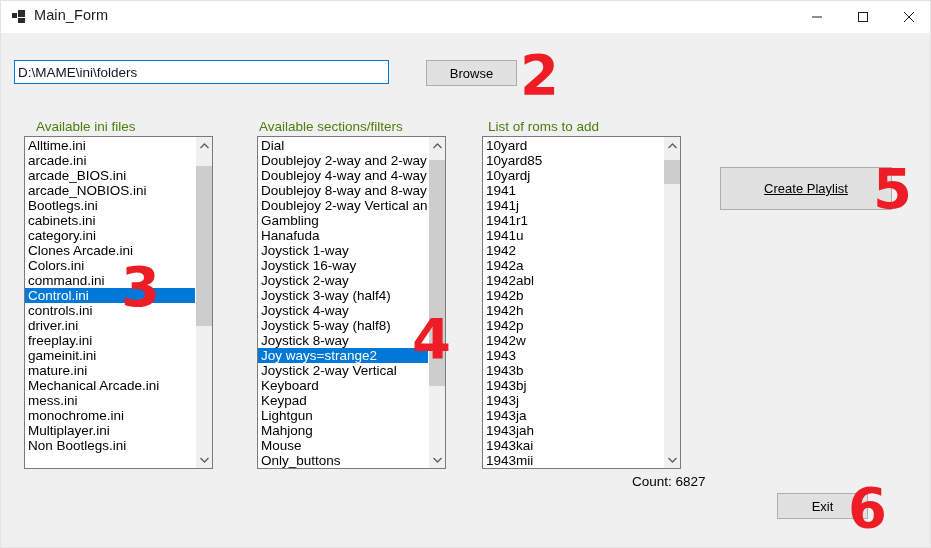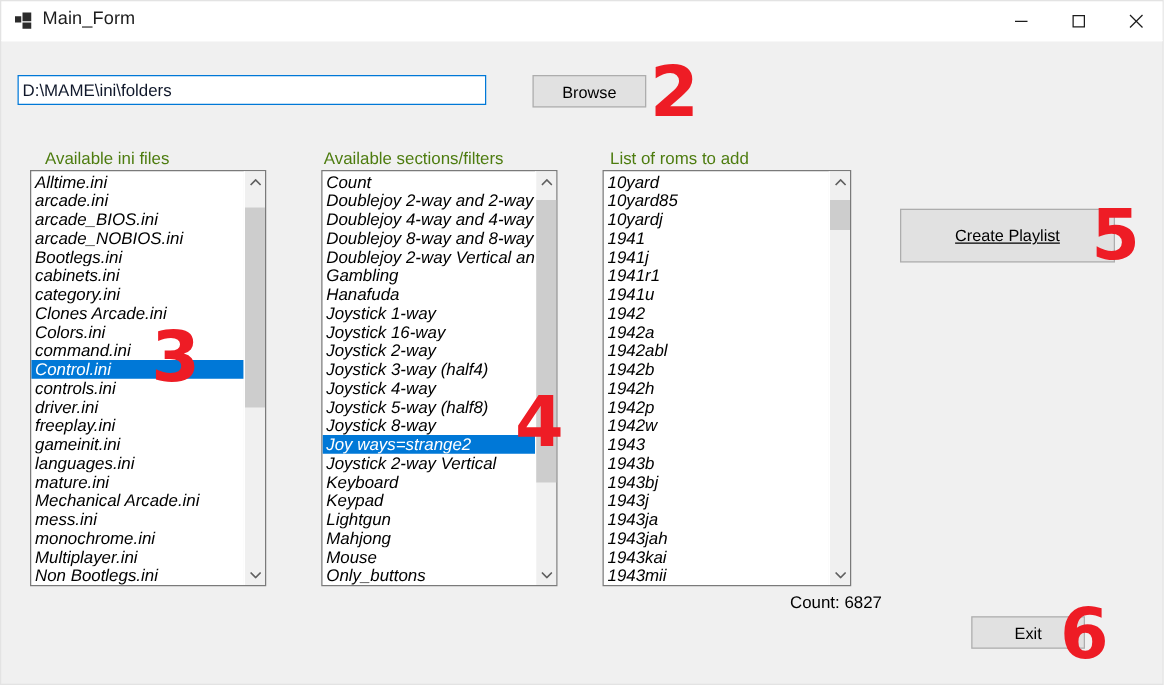--- a/index.html
+++ b/index.html
@@ -106,21 +106,20 @@
 
   
   .listbox {
     position: absolute;
     top: 135px;
     height: 333px;
     box-sizing: border-box;
     background: #ffffff;
     border: 1px solid #7a7a7a;
     overflow: hidden;
-    font-style: italic;
   }
   #list-ini  { left: 23px;  width: 189px; }
   #list-sect { left: 256px; width: 189px; }
   #list-roms { left: 481px; width: 199px; }
 
   .list-items {
     position: absolute;
     left: 0; top: 1px;
     right: 17px;
     bottom: 0;
@@ -276,21 +275,20 @@
         <div class="list-row">cabinets.ini</div>
         <div class="list-row">category.ini</div>
         <div class="list-row">Clones Arcade.ini</div>
         <div class="list-row">Colors.ini</div>
         <div class="list-row">command.ini</div>
         <div class="list-row selected">Control.ini</div>
         <div class="list-row">controls.ini</div>
         <div class="list-row">driver.ini</div>
         <div class="list-row">freeplay.ini</div>
         <div class="list-row">gameinit.ini</div>
-        <div class="list-row">languages.ini</div>
         <div class="list-row">mature.ini</div>
         <div class="list-row">Mechanical Arcade.ini</div>
         <div class="list-row">mess.ini</div>
         <div class="list-row">monochrome.ini</div>
         <div class="list-row">Multiplayer.ini</div>
         <div class="list-row">Non Bootlegs.ini</div>
       </div>
     <div class="scrollbar">
       <div class="sb-arrow up">
         <svg width="9" height="6" viewBox="0 0 9 6">
@@ -301,21 +299,21 @@
       <div class="sb-arrow down">
         <svg width="9" height="6" viewBox="0 0 9 6">
             <polyline points="0.5,1 4.5,5 8.5,1" fill="none" stroke="#606060" stroke-width="1.4"></polyline>
           </svg>
       </div>
     </div>
   </div>
 
   <div class="listbox" id="list-sect">
     <div class="list-items">
-        <div class="list-row">Count</div>
+        <div class="list-row">Dial</div>
         <div class="list-row">Doublejoy 2-way and 2-way</div>
         <div class="list-row">Doublejoy 4-way and 4-way</div>
         <div class="list-row">Doublejoy 8-way and 8-way</div>
         <div class="list-row">Doublejoy 2-way Vertical and 2</div>
         <div class="list-row">Gambling</div>
         <div class="list-row">Hanafuda</div>
         <div class="list-row">Joystick 1-way</div>
         <div class="list-row">Joystick 16-way</div>
         <div class="list-row">Joystick 2-way</div>
         <div class="list-row">Joystick 3-way (half4)</div>

